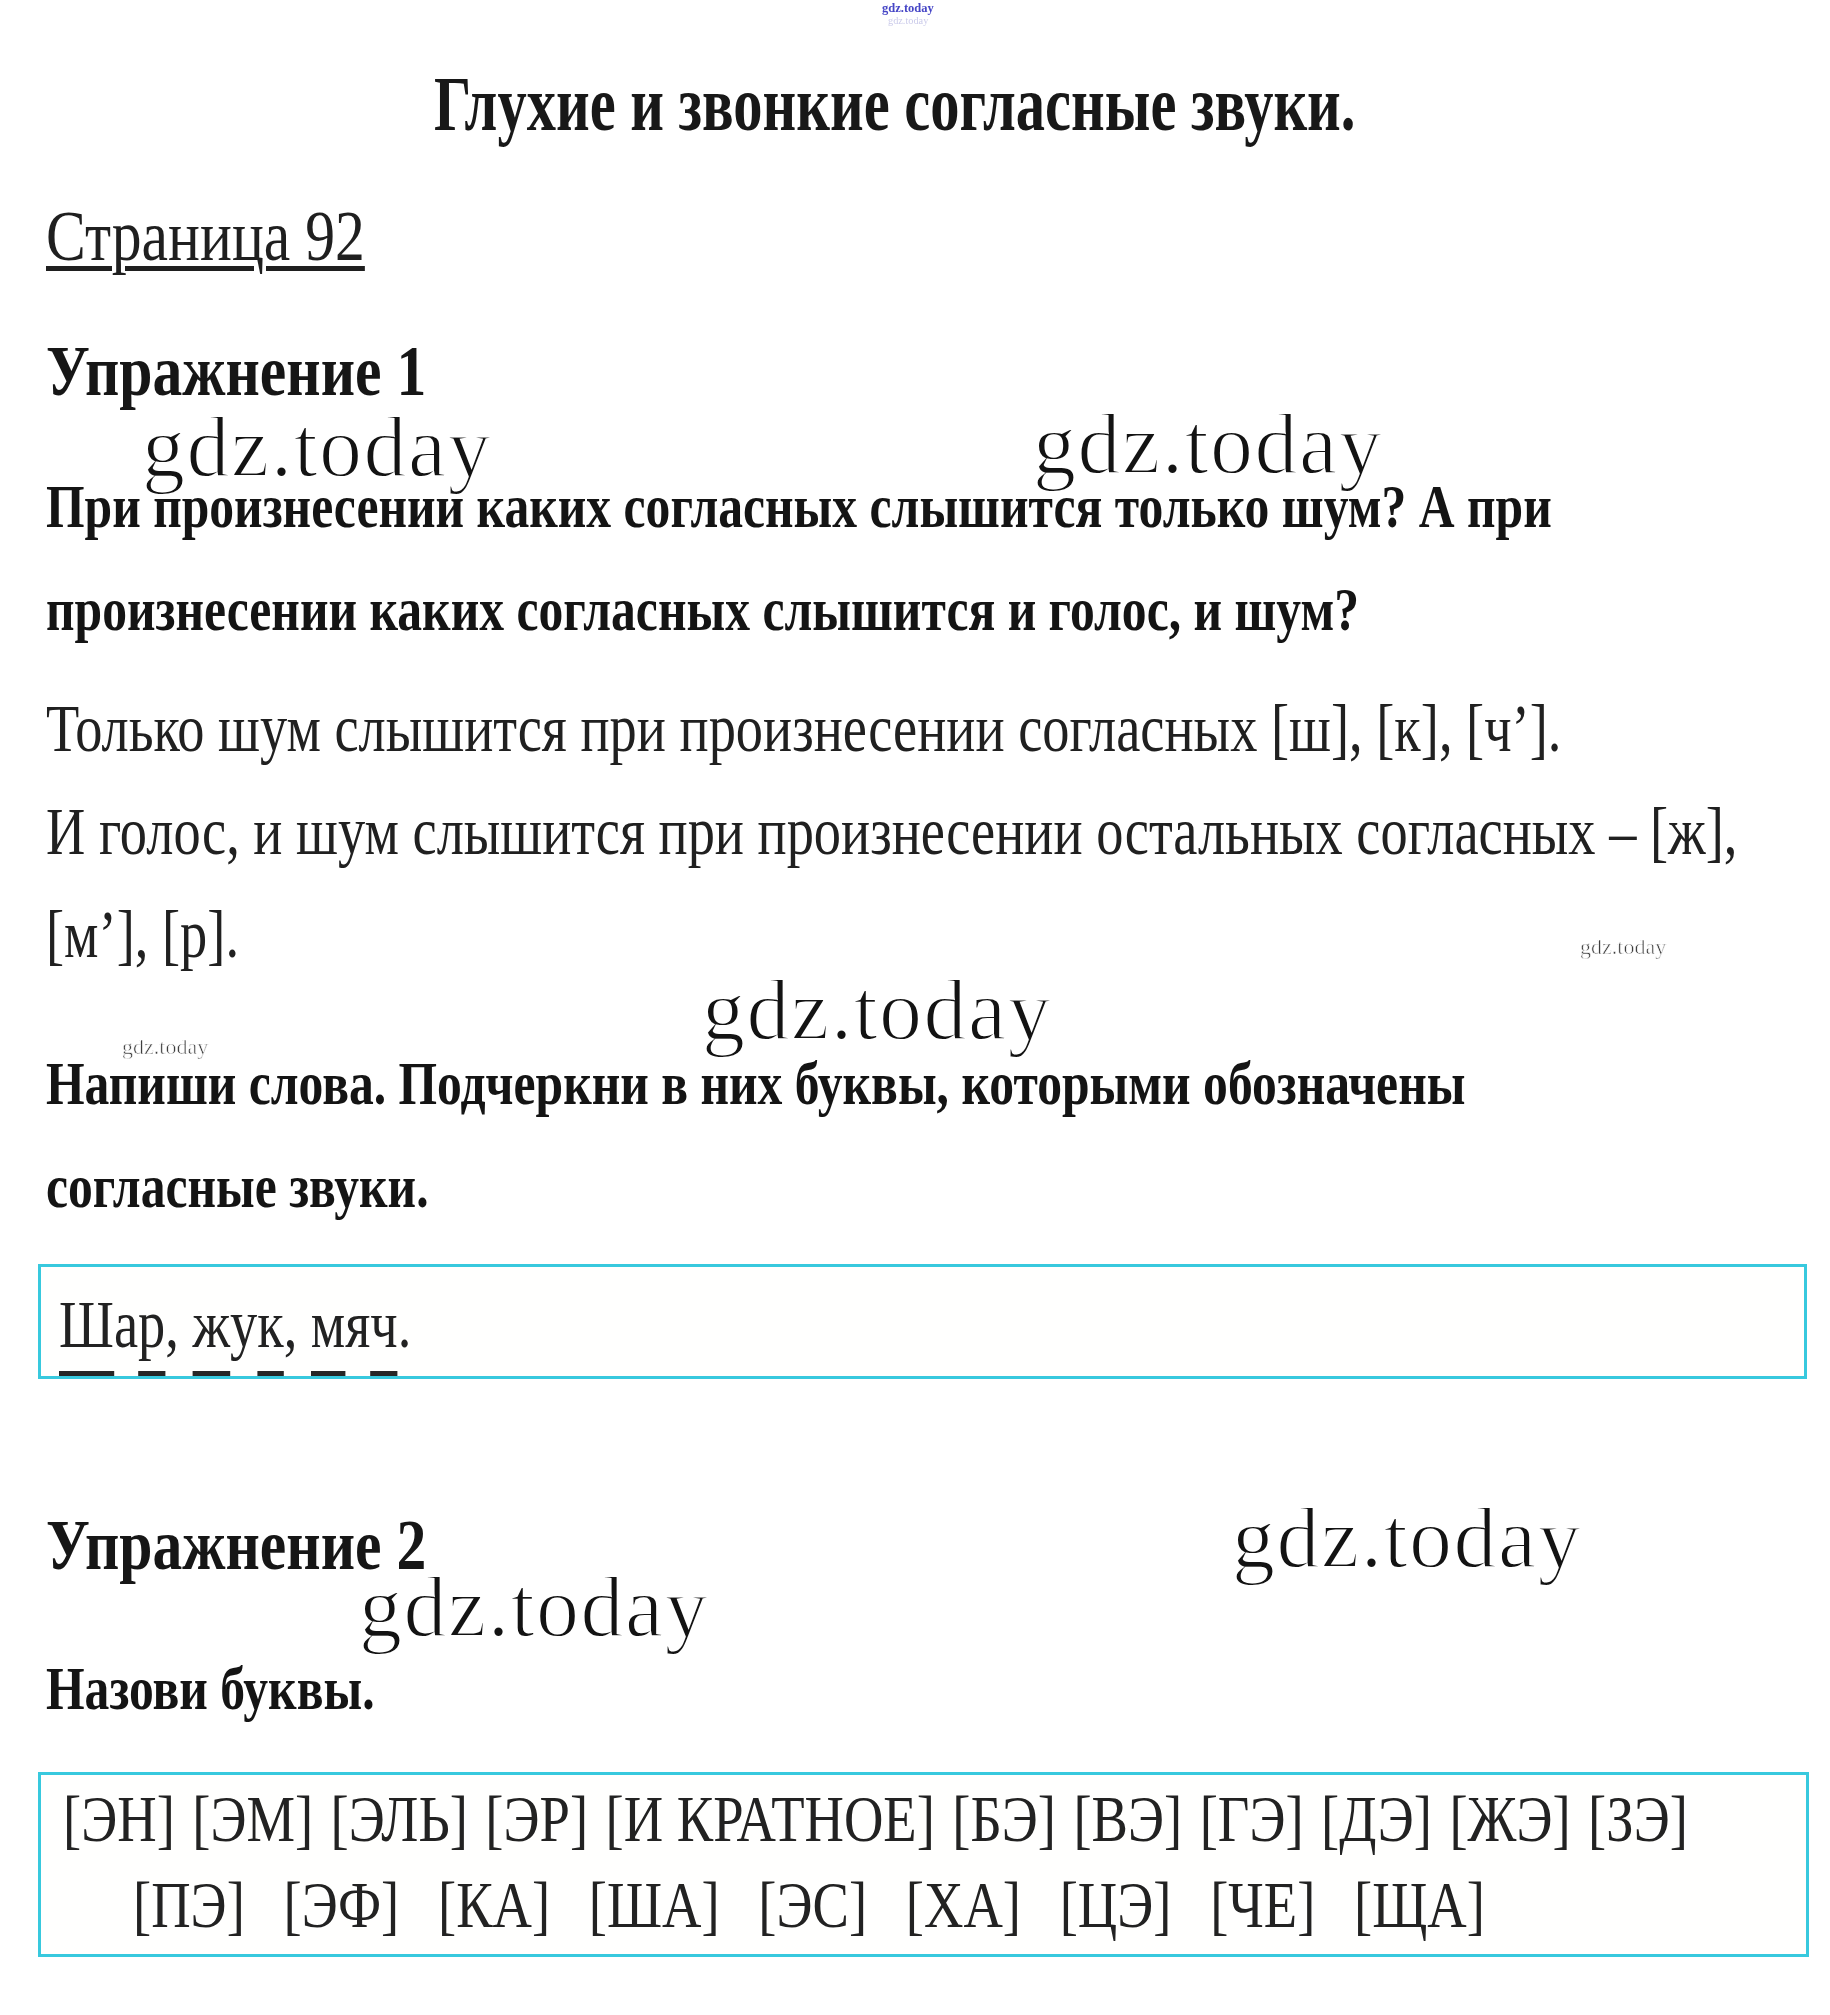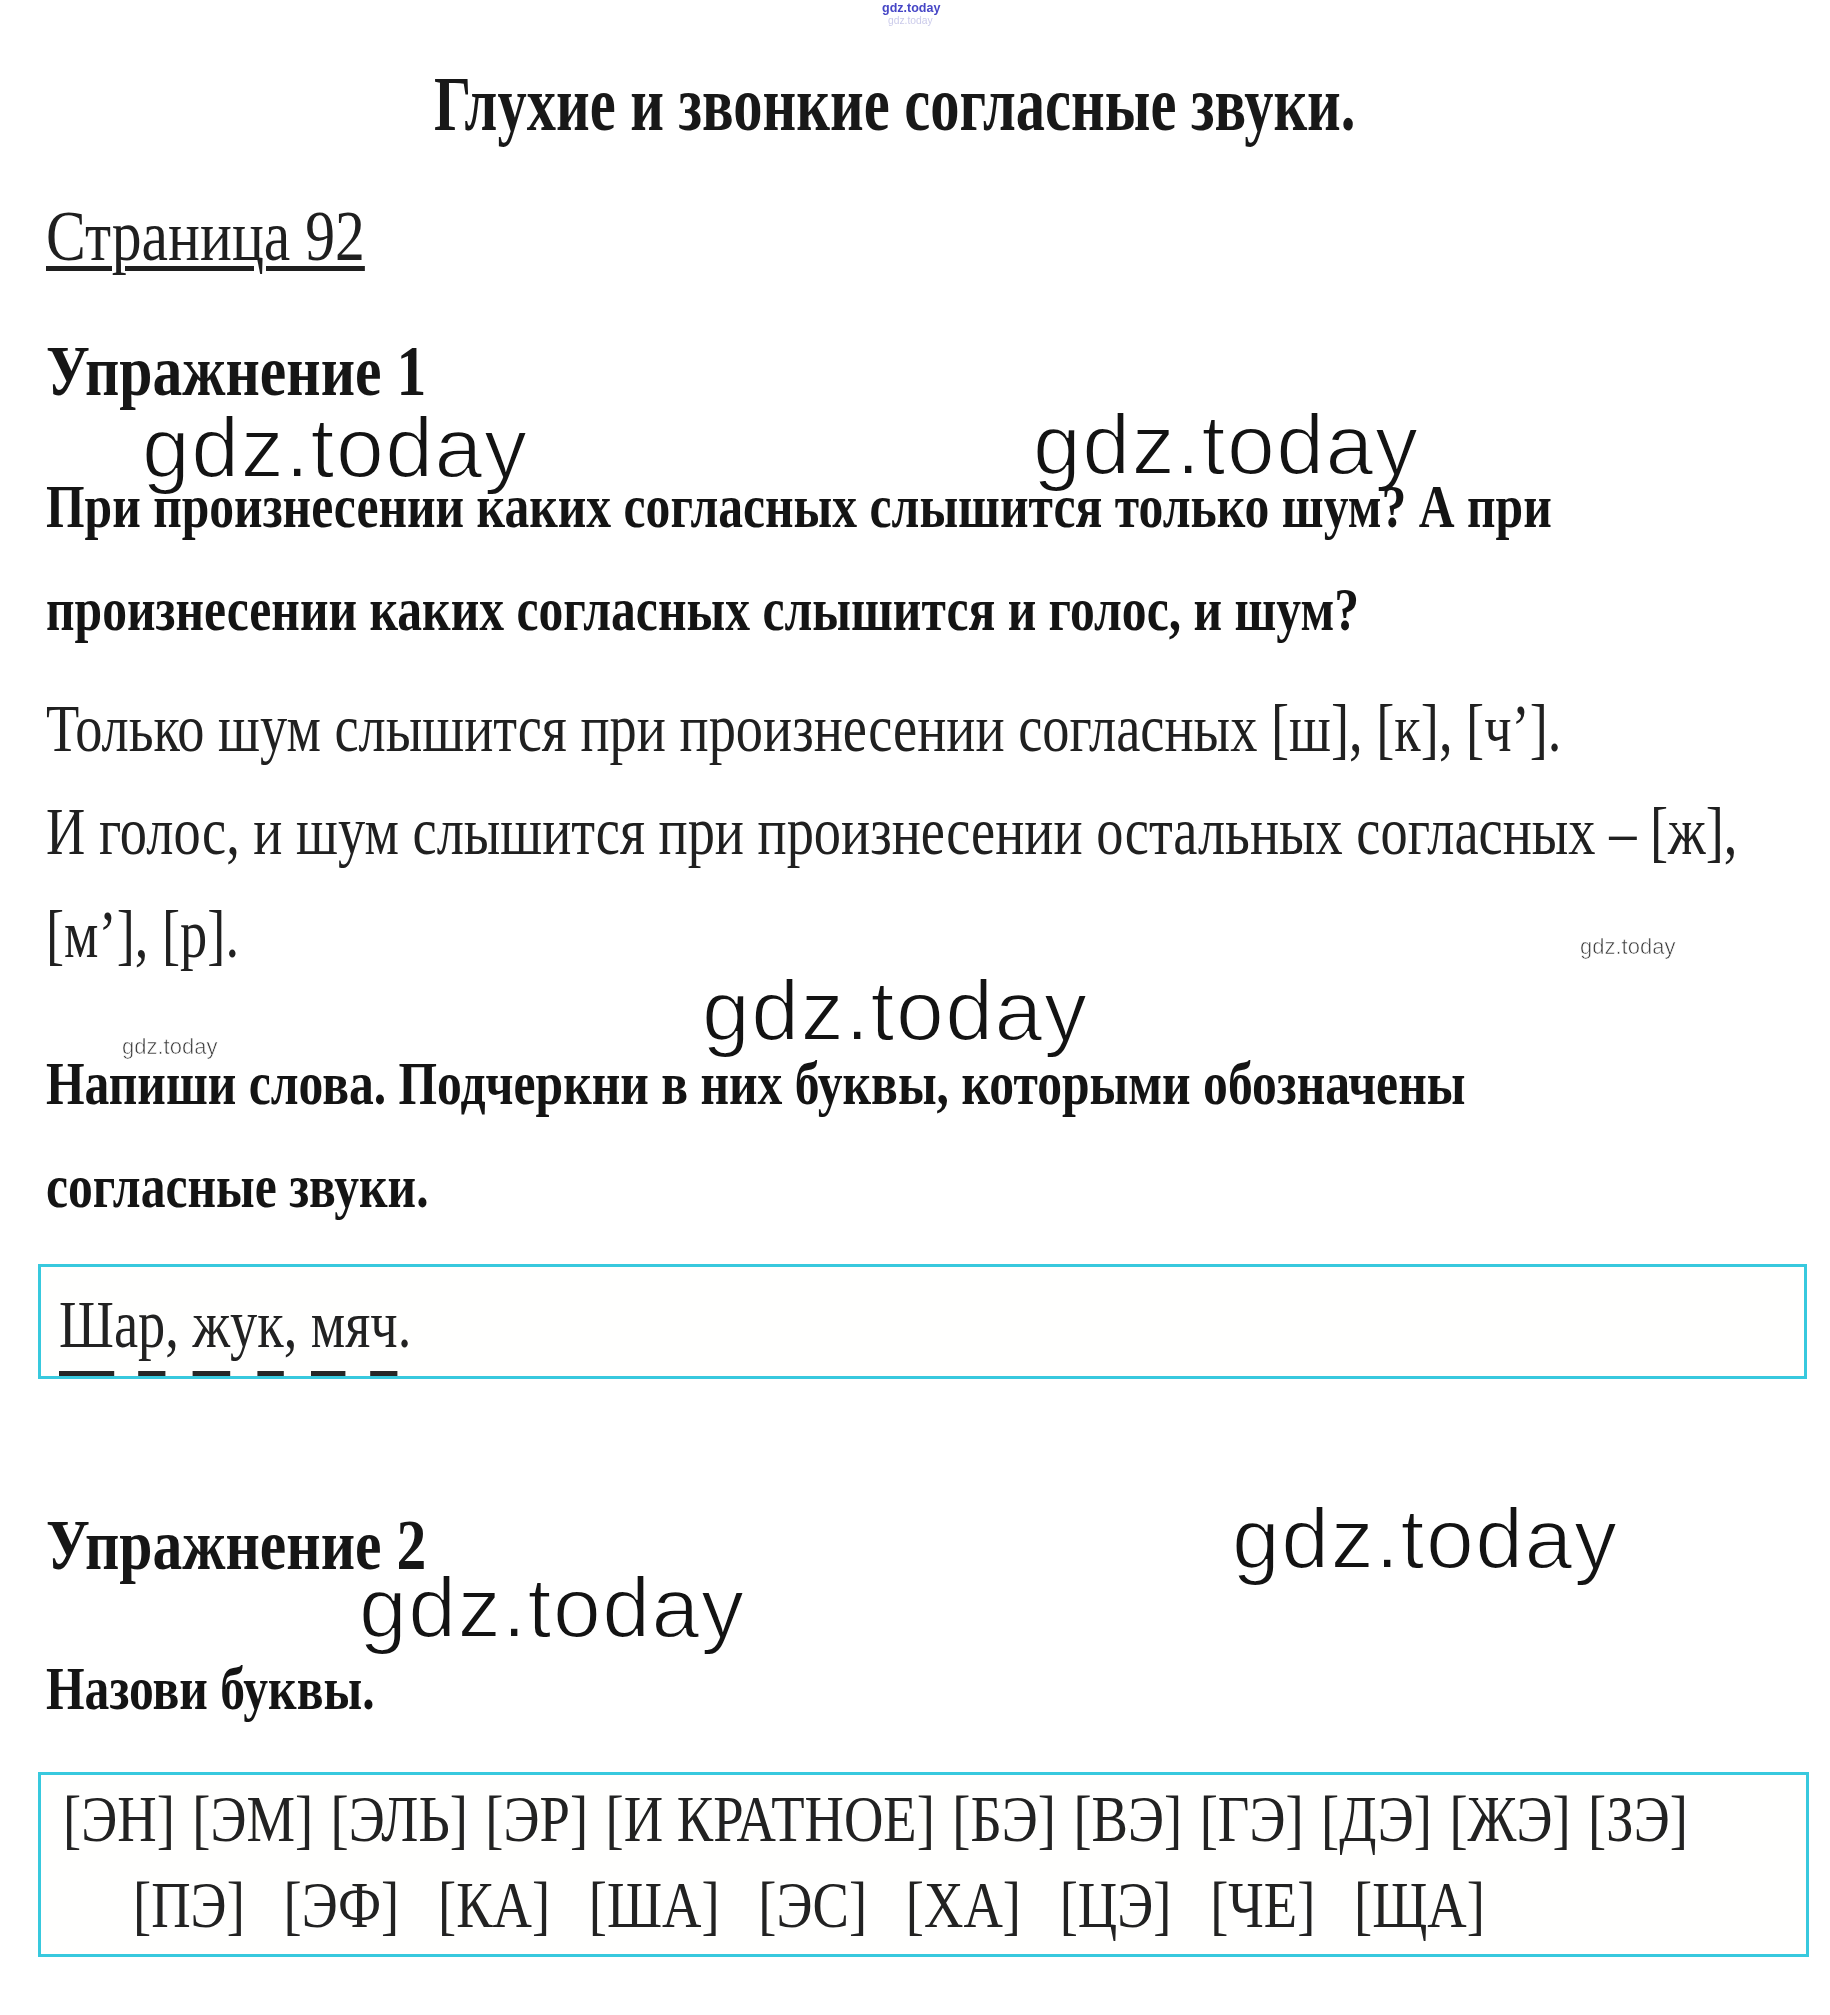--- a/index.html
+++ b/index.html
@@ -39,21 +39,21 @@
   .box1{left:38px;top:1264px;width:1763px;height:109px;}
   .box2{left:38px;top:1772px;width:1765px;height:179px;}
   .box1-words{left:59px;top:1290px;font-size:68px;color:#222222;}
   .u{border-bottom:5.2px solid #262626;padding-bottom:0.13em;}
   .b2l1{left:63px;top:1787px;font-size:65px;color:#222222;}
   .b2l2{left:133px;top:1873px;font-size:65px;color:#222222;}
   .b2l1 span{margin-right:20.7px;}
   .b2l2 span{margin-right:46px;}
 
   
-  .wm{font-family:Liberation Sans, sans-serif;color:#000;}
+  .wm{font-family:Liberation Serif, serif;color:#000;}
   .wm-big{font-size:86px;font-weight:100;letter-spacing:1.5px;
       -webkit-text-stroke:1.8px #ffffff;opacity:.92;}
   .wm-small{font-size:22px;font-weight:100;color:#3c3c3c;-webkit-text-stroke:0.6px #ffffff;}
   .wm-top{left:882px;top:2.2px;font-size:12.5px;color:#4646c6;font-weight:bold;}
   .wm-top-echo{left:888px;top:15.5px;font-size:10.3px;color:#8a8ad0;opacity:.45;}
   .wm-mid-left{left:142px;top:404px;}
   .wm-mid-right{left:1033px;top:401px;}
   .wm-center{left:702px;top:967px;}
   .wm-right-small{left:1580px;top:936px;}
   .wm-left-small{left:122px;top:1036px;}

